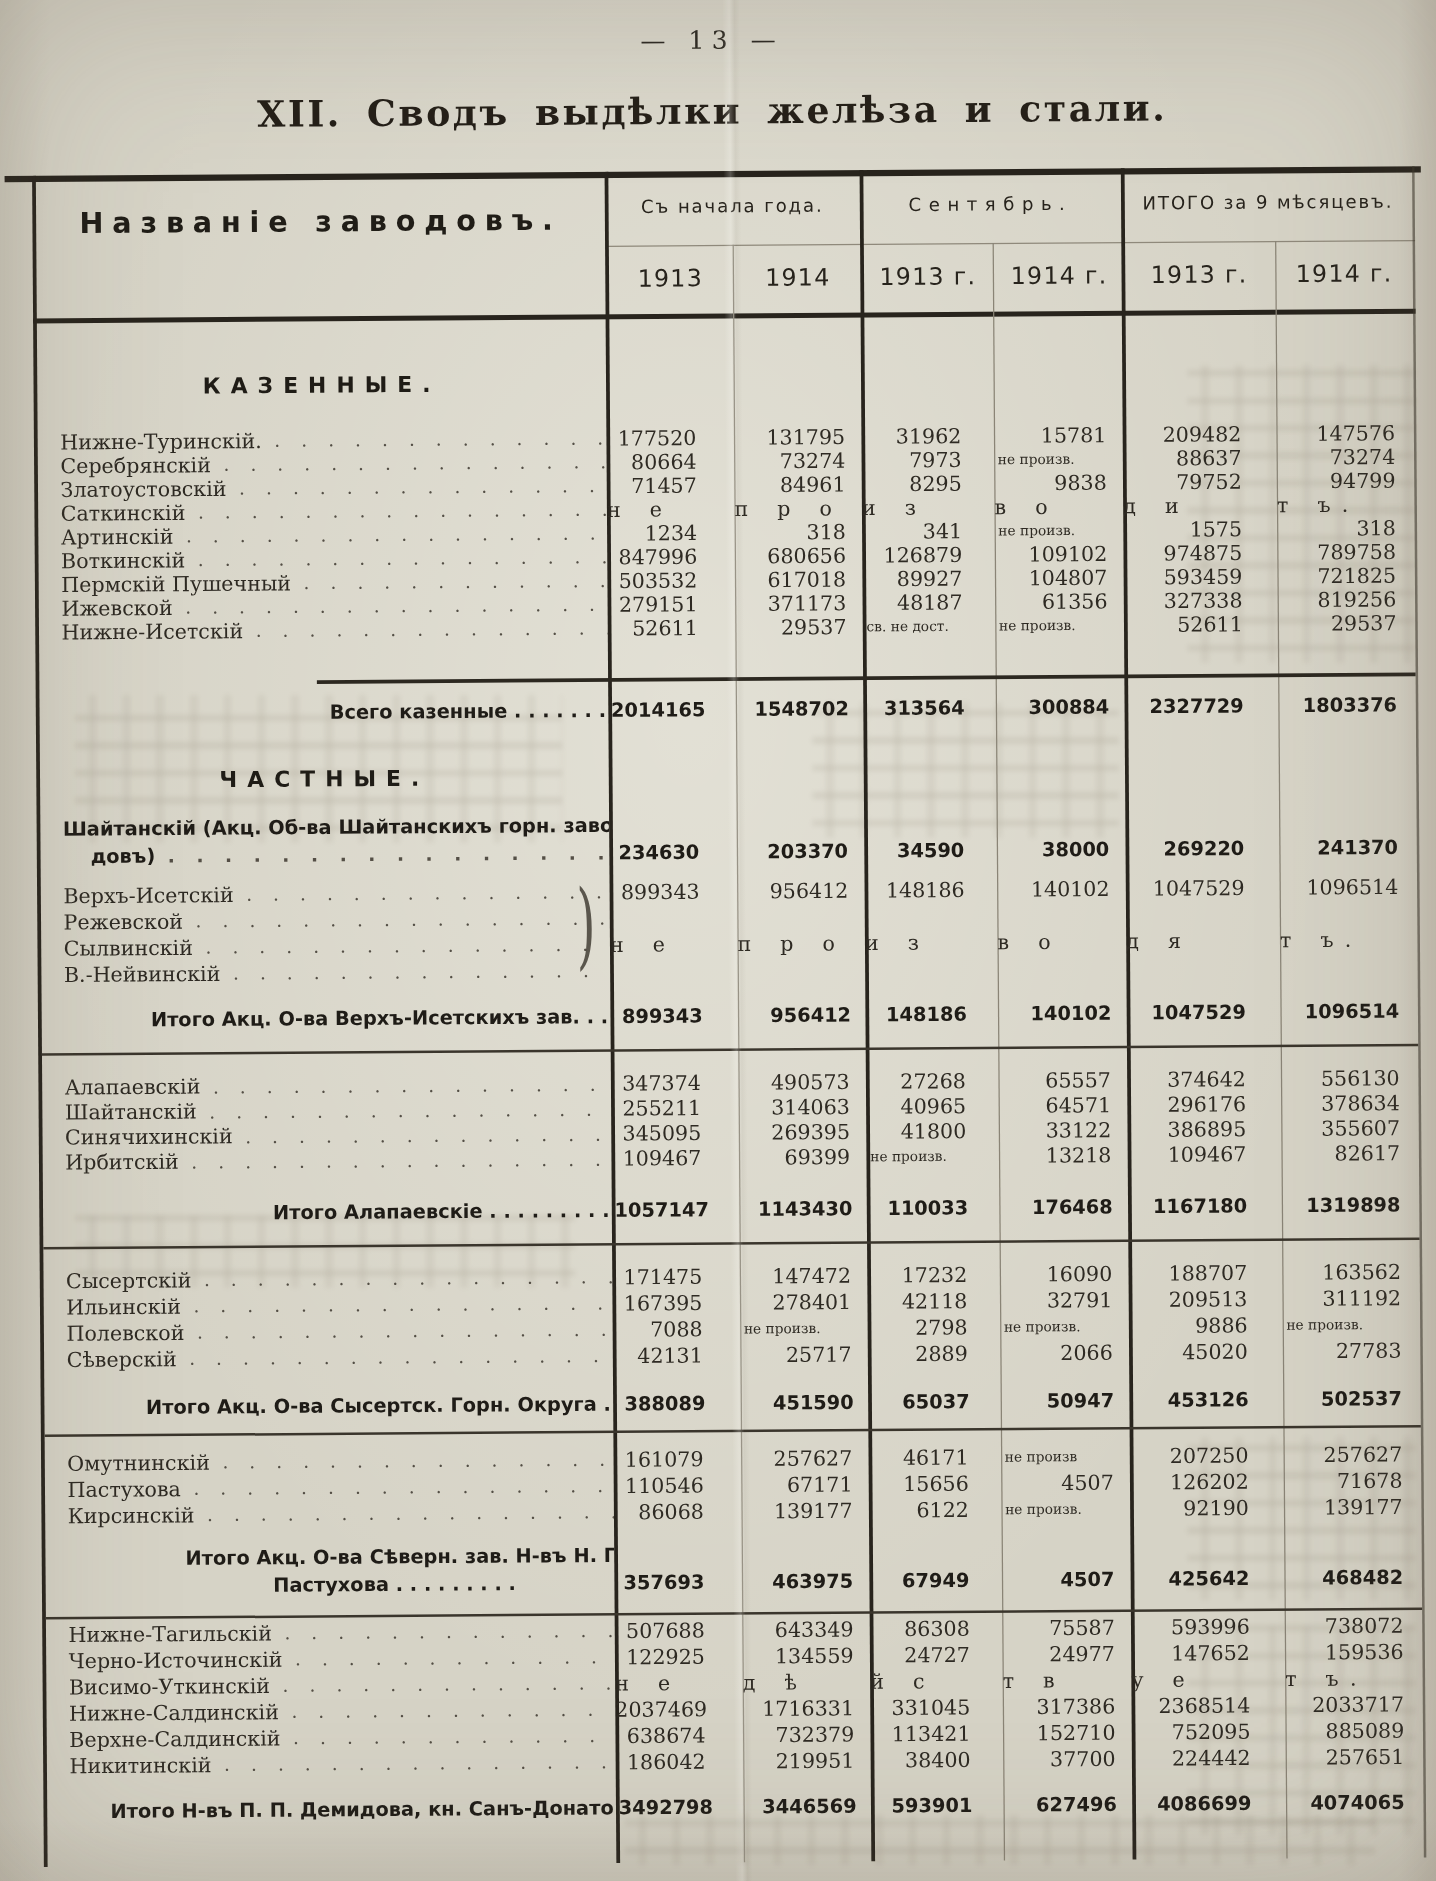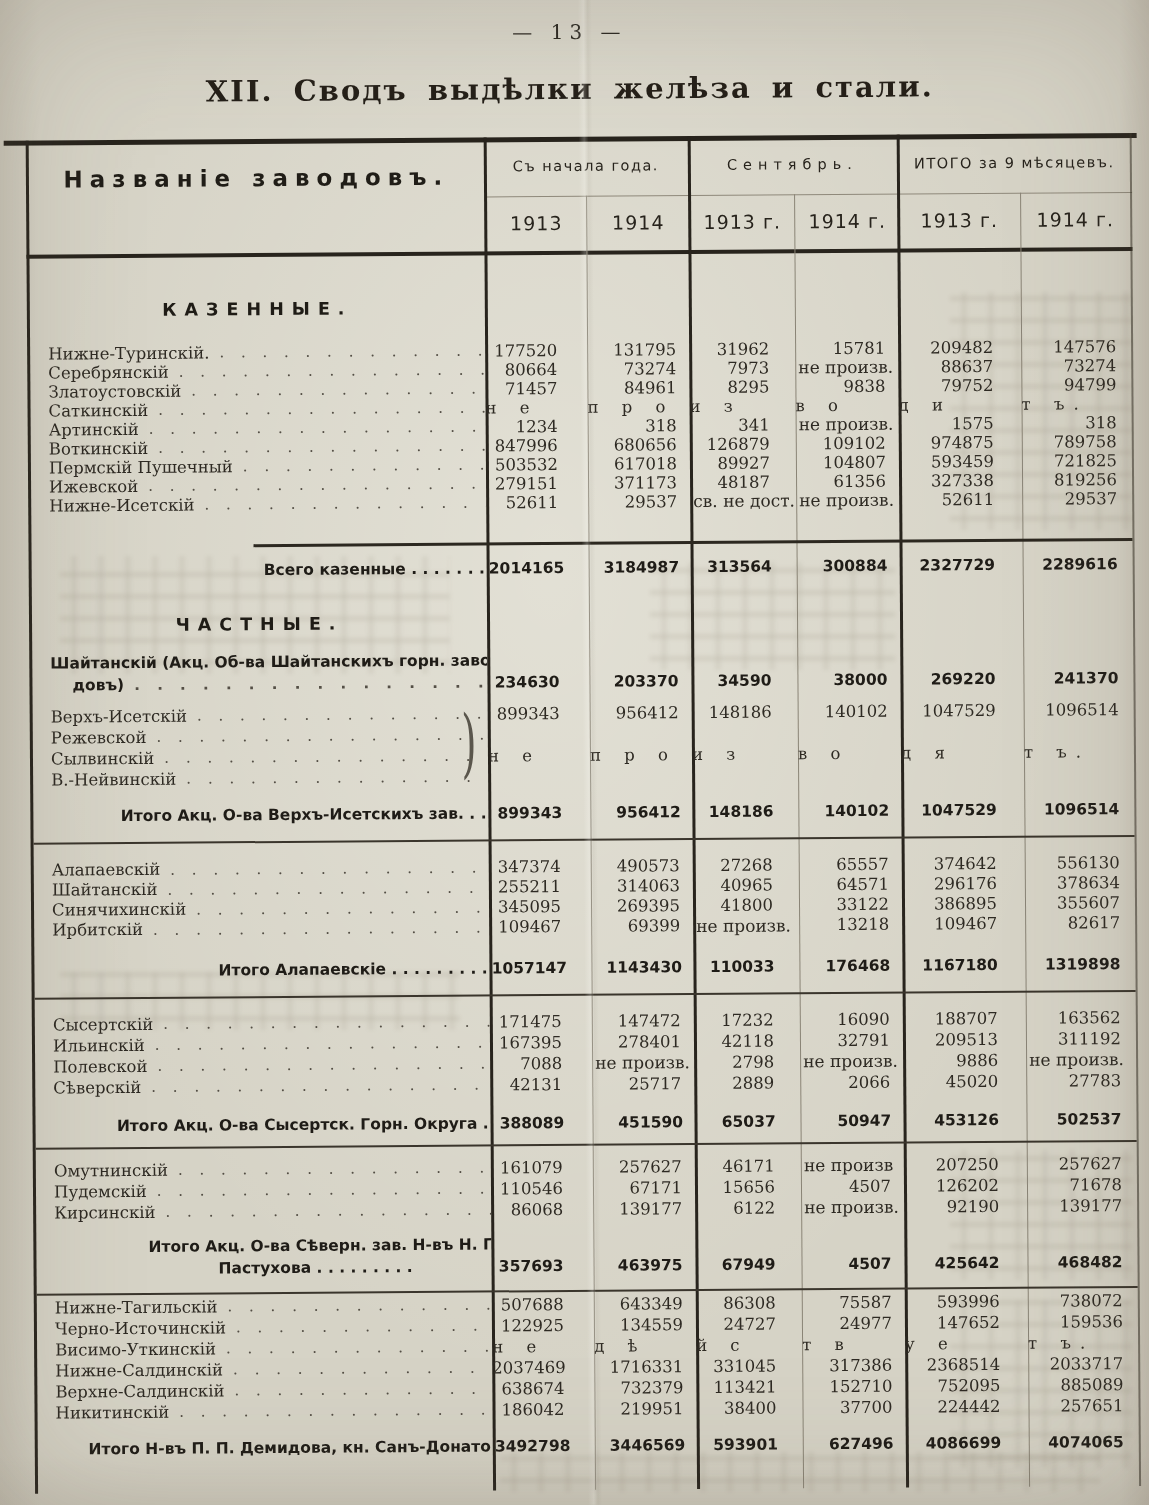--- a/index.html
+++ b/index.html
@@ -66,21 +66,21 @@
   .name.tot{display:block;text-align:right;padding-right:4px;overflow:hidden;}
   .cell{overflow:hidden;}
   .c1{width:102px;}.c2{width:102px;}.c3{width:106px;}.c4{width:103px;}.c5{width:123px;}.c6{width:110px;}
   .num{text-align:right;}
   .c1.num{padding-right:30px;box-sizing:border-box;}
   .c2.num{padding-right:13px;box-sizing:border-box;}
   .c3.num{padding-right:26px;box-sizing:border-box;}
   .c4.num{padding-right:13px;box-sizing:border-box;}
   .c5.num{padding-right:28px;box-sizing:border-box;}
   .c6.num{padding-right:15px;box-sizing:border-box;}
-  .txt{text-align:left;padding-left:3px;font-size:17px;box-sizing:border-box;}
+  .txt{text-align:left;padding-left:3px;font-size:11px;box-sizing:border-box;}
   .sp{text-align:left;letter-spacing:9px;}
   .rule{background:#3a352c;height:2px;}
   .rule.partial{margin-left:222px;background:#2c2820;}
   
   .row.twol .name{display:block;}
   .row.twol .l1{line-height:22px;padding-left:18px;}
   .row.twol .l2{line-height:22px;display:flex;padding-left:40px;}
   .row.twol .tl1{line-height:22px;padding-left:112px;}
   .row.twol .tl2{line-height:22px;padding-left:182px;}
   .row.twol .cell{display:flex;align-items:flex-end;padding-bottom:2px;box-sizing:border-box;}
@@ -243,25 +243,25 @@
           <div class="cell c2 num">29537</div>
           <div class="cell c3 txt">св. не дост.</div>
           <div class="cell c4 txt">не произв.</div>
           <div class="cell c5 num">52611</div>
           <div class="cell c6 num">29537</div>
         </div>
         <div class="rule partial" style="margin-top: 30px; height: 3px;"></div>
         <div class="row sans" style="margin-top: 12px; height: 22px; line-height: 22px;">
           <div class="name tot">Всего казенные . . . . . . .</div>
           <div class="cell c1 num">2014165</div>
-          <div class="cell c2 num">3184987</div>
+          <div class="cell c2 num">1548702</div>
           <div class="cell c3 num">313564</div>
           <div class="cell c4 num">300884</div>
           <div class="cell c5 num">2327729</div>
-          <div class="cell c6 num">2289616</div>
+          <div class="cell c6 num">1803376</div>
         </div>
         <div class="row" style="margin-top: 32px; height: 22px; line-height: 22px;">
           <div class="name sec">ЧАСТНЫЕ.</div>
         </div>
         <div class="row sans twol" style="margin-top: 16px; height: 44px;">
           <div class="name">
             <div class="l1">Шайтанскій (Акц. Об-ва Шайтанскихъ горн. заво-</div>
             <div class="l2">
               <span>довъ)</span>
               <div class="lead">. . . . . . . . . . . . . . . . . . . . . . . . . . . . . . . . . . . . . . . . </div>
@@ -455,21 +455,21 @@
           </div>
           <div class="cell c1 num">161079</div>
           <div class="cell c2 num">257627</div>
           <div class="cell c3 num">46171</div>
           <div class="cell c4 txt">не произв</div>
           <div class="cell c5 num">207250</div>
           <div class="cell c6 num">257627</div>
         </div>
         <div class="row" style="height: 21px; line-height: 21px;">
           <div class="name">
-            <div class="nm">Пудемскій</div>
+            <div class="nm">Пастухова</div>
             <div class="lead">. . . . . . . . . . . . . . . . . . . . . . . . . . . . . . . . . . . . . . . . </div>
           </div>
           <div class="cell c1 num">110546</div>
           <div class="cell c2 num">67171</div>
           <div class="cell c3 num">15656</div>
           <div class="cell c4 num">4507</div>
           <div class="cell c5 num">126202</div>
           <div class="cell c6 num">71678</div>
         </div>
         <div class="row" style="height: 21px; line-height: 21px;">

